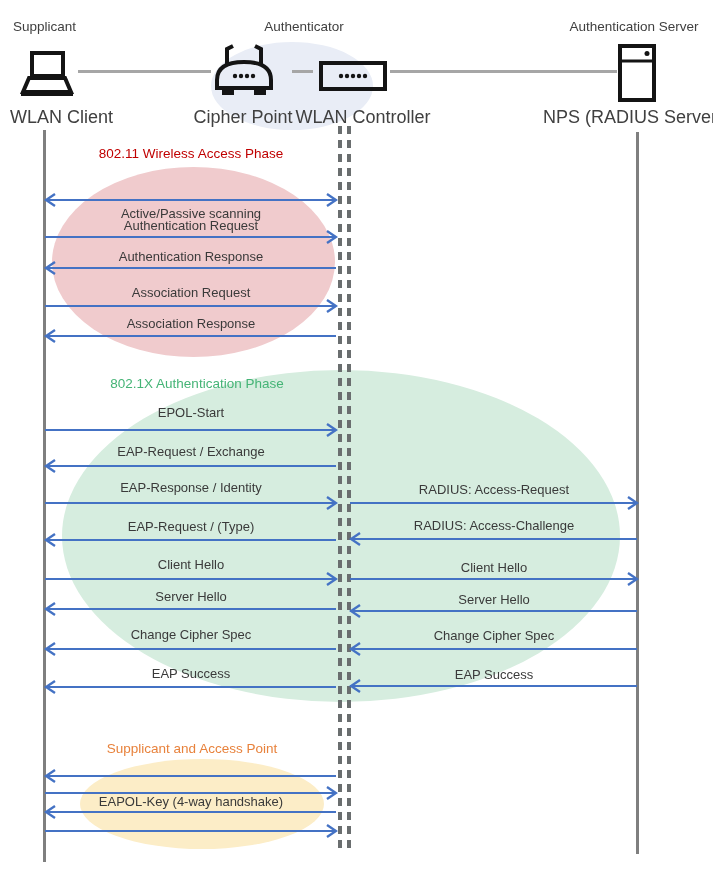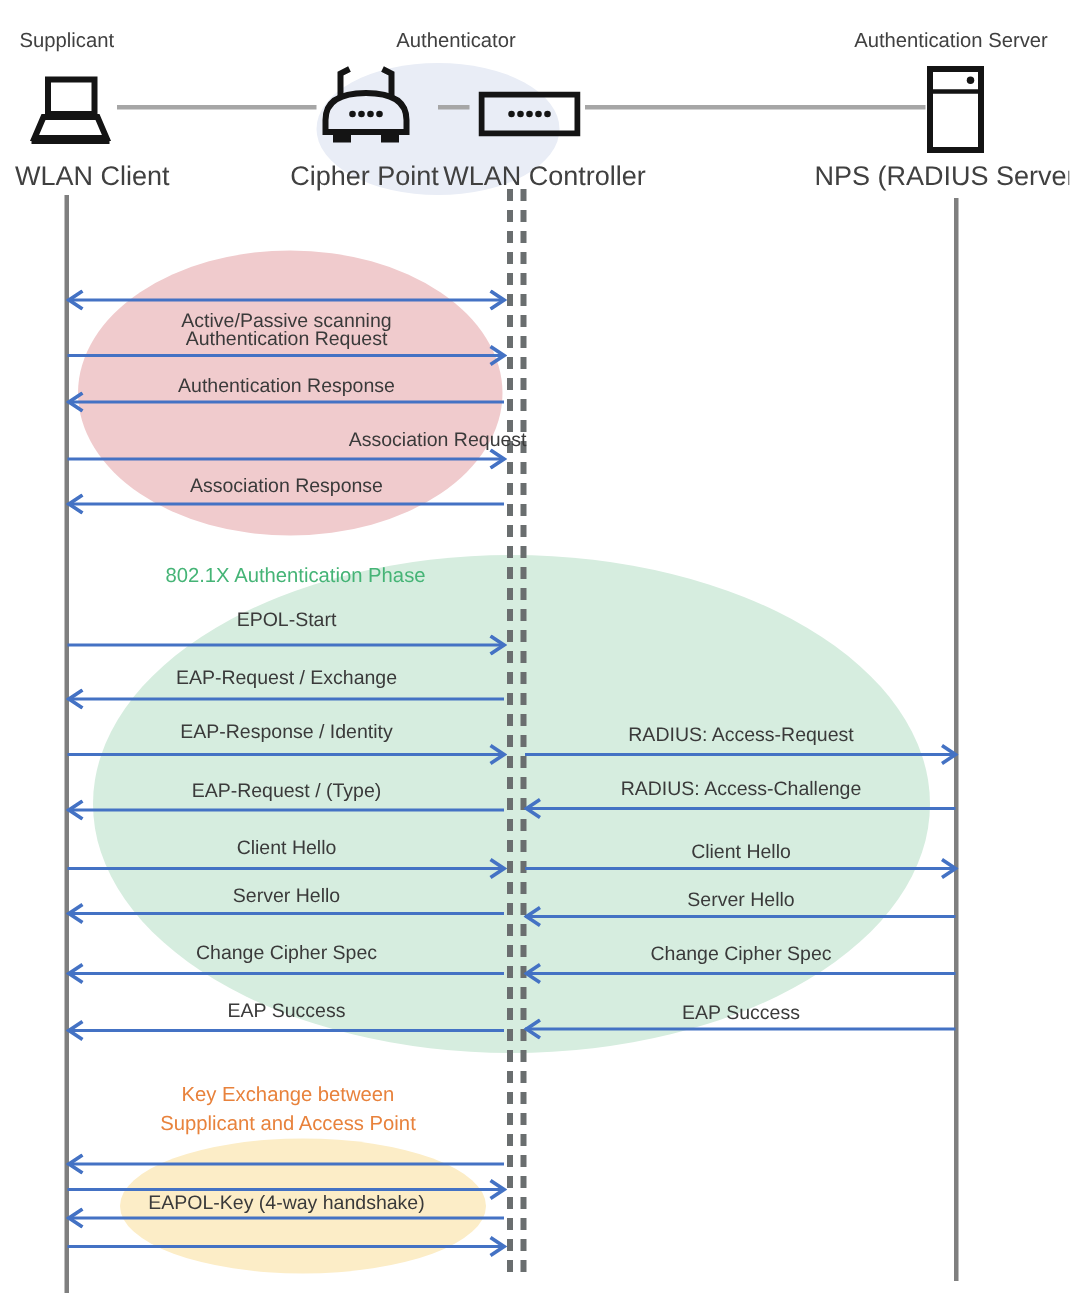--- a/index.html
+++ b/index.html
@@ -81,22 +81,22 @@
 
   <div class="lifeline" style="left:43px;top:130px;height:732px;"></div>
   <div class="dashline" style="left:338px;top:126px;height:726px;"></div>
   <div class="dashline" style="left:347px;top:126px;height:726px;"></div>
   <div class="lifeline" style="left:636px;top:132px;height:722px;"></div>
 
   <div class="ellipse" style="left:52px;top:167px;width:283px;height:190px;background:#f0cbcd;"></div>
   <div class="ellipse" style="left:62px;top:370px;width:558px;height:332px;background:#d6eddf;"></div>
   <div class="ellipse" style="left:80px;top:759px;width:244px;height:90px;background:#fcedc7;"></div>
 
+  <div class="phase-title" style="left:41px;top:146px;width:300px;color:#c00000;">802.11 Wireless Access Phase</div>
   <div class="phase-title" style="left:47px;top:376px;width:300px;color:#45b476;">802.1X Authentication Phase</div>
-  <div class="phase-title" style="left:42px;top:722px;width:300px;color:#e8823c;">Key Exchange between</div>
   <div class="phase-title" style="left:42px;top:741px;width:300px;color:#e8823c;">Supplicant and Access Point</div>
 
   <div id="messages">
       <div class="msg-line" style="left: 45px; top: 199px; width: 291px;"></div>
       <svg width="13" height="14" viewBox="0 0 13 14" class="msg-head" style="left: 325px; top: 193px;">
         <path d="M2 1 L11 7 L2 13" fill="none" stroke="#4472c4" stroke-width="2.4"></path>
       </svg>
       <svg width="13" height="14" viewBox="0 0 13 14" class="msg-head" style="left: 44px; top: 193px;">
         <path d="M11 1 L2 7 L11 13" fill="none" stroke="#4472c4" stroke-width="2.4"></path>
       </svg>
@@ -108,21 +108,21 @@
       <div class="msg-label" style="left: 31px; width: 320px; top: 218px;">Authentication Request</div>
       <div class="msg-line" style="left: 45px; top: 267px; width: 291px;"></div>
       <svg width="13" height="14" viewBox="0 0 13 14" class="msg-head" style="left: 44px; top: 261px;">
         <path d="M11 1 L2 7 L11 13" fill="none" stroke="#4472c4" stroke-width="2.4"></path>
       </svg>
       <div class="msg-label" style="left: 31px; width: 320px; top: 249px;">Authentication Response</div>
       <div class="msg-line" style="left: 45px; top: 305px; width: 291px;"></div>
       <svg width="13" height="14" viewBox="0 0 13 14" class="msg-head" style="left: 325px; top: 299px;">
         <path d="M2 1 L11 7 L2 13" fill="none" stroke="#4472c4" stroke-width="2.4"></path>
       </svg>
-      <div class="msg-label" style="left: 31px; width: 320px; top: 285px; text-align: right;">Association Request</div>
+      <div class="msg-label" style="left: 31px; width: 320px; top: 285px;">Association Request</div>
       <div class="msg-line" style="left: 45px; top: 335px; width: 291px;"></div>
       <svg width="13" height="14" viewBox="0 0 13 14" class="msg-head" style="left: 44px; top: 329px;">
         <path d="M11 1 L2 7 L11 13" fill="none" stroke="#4472c4" stroke-width="2.4"></path>
       </svg>
       <div class="msg-label" style="left: 31px; width: 320px; top: 316px;">Association Response</div>
       <div class="msg-line" style="left: 45px; top: 429px; width: 291px;"></div>
       <svg width="13" height="14" viewBox="0 0 13 14" class="msg-head" style="left: 325px; top: 423px;">
         <path d="M2 1 L11 7 L2 13" fill="none" stroke="#4472c4" stroke-width="2.4"></path>
       </svg>
       <div class="msg-label" style="left: 31px; width: 320px; top: 405px;">EPOL-Start</div>

